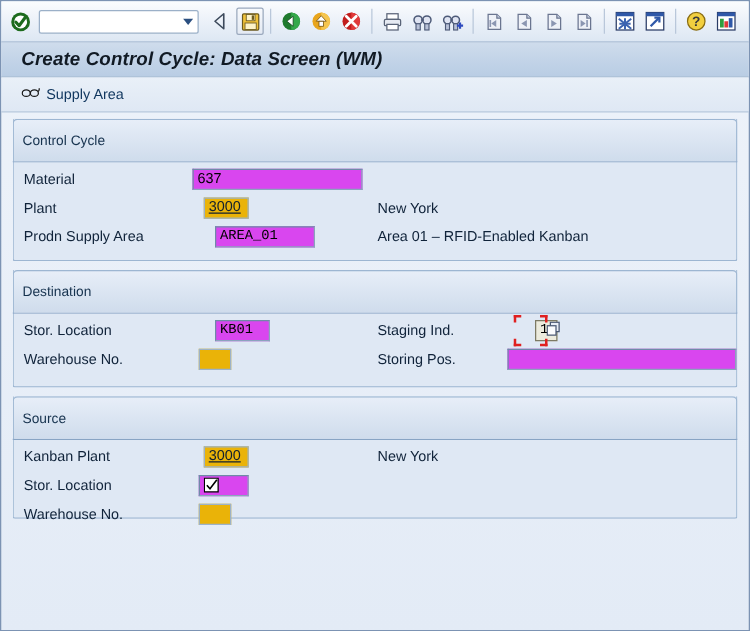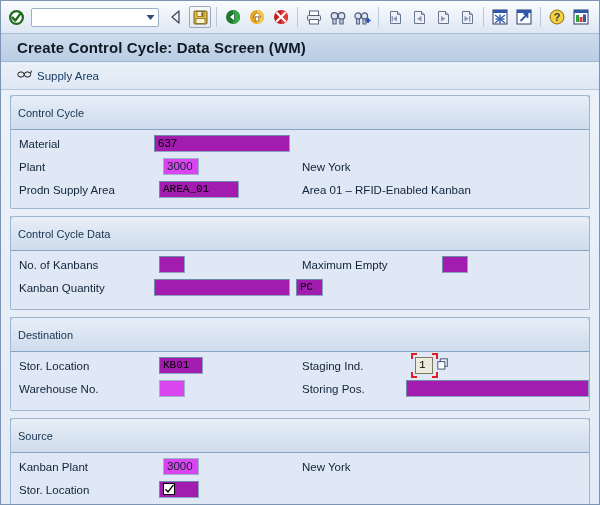--- a/index.html
+++ b/index.html
@@ -75,20 +75,21 @@
     height: 28px;
     background: linear-gradient(to bottom,#cfdcec 0%, #c3d4e8 50%, #b9cde4 100%);
     border-bottom: 1px solid #9fb6d0;
     display: flex;
     align-items: center;
     padding-left: 16px;
   }
   .titlebar .ttl {
     font-size: 15px;
     font-weight: bold;
+    font-style: italic;
     color: #111a24;
     letter-spacing: .1px;
   }
 
   
   .apptoolbar {
     height: 28px;
     background: linear-gradient(to bottom,#e9f0f8 0%, #dfe8f4 100%);
     border-bottom: 1px solid #b6c7dc;
     display: flex;
@@ -133,37 +134,38 @@
   }
   .lbl {
     font-size: 11.5px;
     color: #10233a;
     white-space: nowrap;
   }
 
   
   .fld {
     height: 17px;
-    background: #a21caf;
+    background: #d946ef;
     border: 1px solid #8ba3bd;
     border-top-color: #6f8aa8;
     border-left-color: #6f8aa8;
     font-size: 11.5px;
     line-height: 15px;
     padding: 0 2px 0 3px;
     color: #000;
     overflow: hidden;
     white-space: nowrap;
   }
   .fld.ro {
-    background: #d946ef;
+    background: #eab308;
     border: 1px solid #9cb2c8;
     color: #12202f;
-  }
-  .fld.mono { font-family: "Liberation Mono", monospace; font-size: 11px; }
+    text-decoration: underline;
+  }
+  .fld.mono { font-family: "Liberation Mono", monospace; font-size: 11px; margin-left: 13px; }
 
   .helpicon {
     width: 13px; height: 14px;
     margin-left: 1px;
     display: inline-flex;
     align-items: center; justify-content: center;
   }
 
   
   .annot { position: absolute; pointer-events: none; }
@@ -379,37 +381,20 @@
         <div class="abs lbl" style="left:8px; top:31px;">Plant</div>
         <div class="abs fld ro" style="left:152px; top:28px; width:36px;">3000</div>
         <div class="abs lbl" style="left:291px; top:31px;">New York</div>
 
         <div class="abs lbl" style="left:8px; top:54px;">Prodn Supply Area</div>
         <div class="abs fld mono" style="left:148px; top:51px; width:80px;">AREA_01</div>
         <div class="abs lbl" style="left:291px; top:54px;">Area 01 – RFID-Enabled Kanban</div>
       </div>
     </div>
 
-    <div class="group">
-      <div class="group-hd">
-        <span>Control Cycle Data</span>
-      </div>
-      <div class="group-body" style="height:58px;">
-
-        <div class="abs lbl" style="left:8px; top:8px;">No. of Kanbans</div>
-        <div class="abs fld" style="left:148px; top:5px; width:26px;"></div>
-
-        <div class="abs lbl" style="left:291px; top:8px;">Maximum Empty</div>
-        <div class="abs fld" style="left:431px; top:5px; width:26px;"></div>
-
-        <div class="abs lbl" style="left:8px; top:31px;">Kanban Quantity</div>
-        <div class="abs fld" style="left:143px; top:28px; width:136px;"></div>
-        <div class="abs fld mono" style="left:285px; top:28px; width:27px;">PC</div>
-      </div>
-    </div>
 
     <div class="group">
       <div class="group-hd">
         <span>Destination</span>
       </div>
       <div class="group-body" style="height:58px;">
 
         <div class="abs lbl" style="left:8px; top:8px;">Stor. Location</div>
         <div class="abs fld mono" style="left:148px; top:5px; width:44px;">KB01</div>
 

